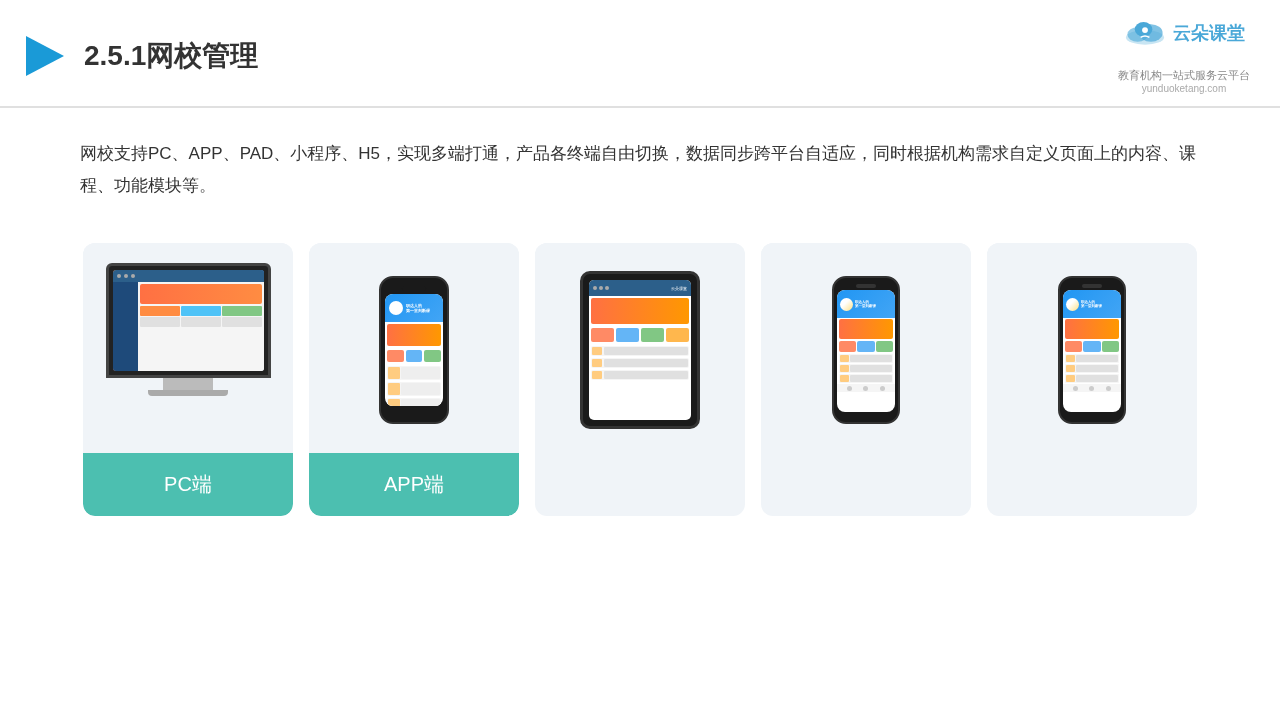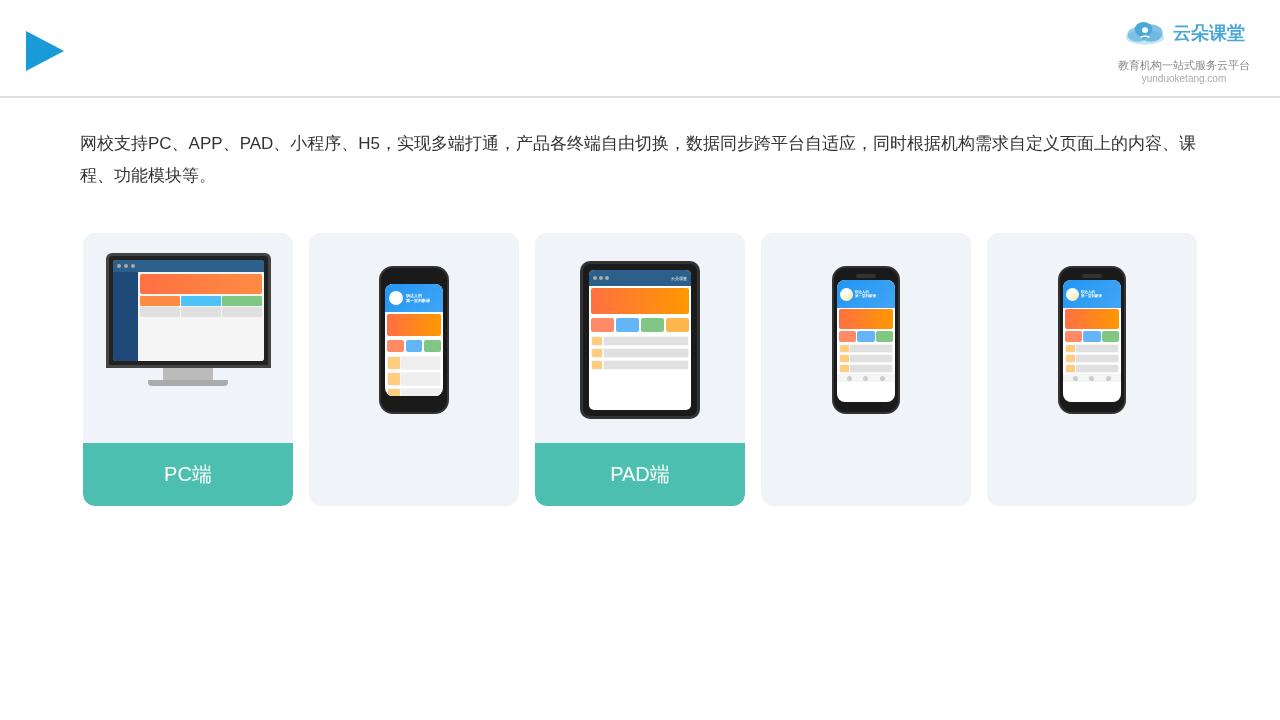--- a/index.html
+++ b/index.html
@@ -49,21 +49,21 @@
     }
     .logo-text-main {
       font-size: 18px;
       font-weight: bold;
       color: #4aa8d8;
     }
     .logo-text-sub {
       font-size: 11px;
       color: #888;
       text-align: right;
-      margin-top: 10px;
+      margin-top: 20px;
     }
     .yunduoketang-url {
       font-size: 10px;
       color: #aaa;
     }
 
     
     .description {
       padding: 30px 60px 20px 80px;
       font-size: 17px;
@@ -434,20 +434,21 @@
   </style>
 </head>
 <body>
 
 <div class="header">
   <div class="header-left">
 
     <svg class="play-icon" viewBox="0 0 48 48" xmlns="http://www.w3.org/2000/svg">
       <polygon points="6,4 44,24 6,44" fill="#1a9ad7"></polygon>
     </svg>
+    <span class="page-title">2.5.1网校管理</span>
   </div>
   <div class="logo-area">
     <div class="logo-cloud">
 
       <svg class="cloud-icon" viewBox="0 0 60 40" xmlns="http://www.w3.org/2000/svg">
         <ellipse cx="30" cy="26" rx="26" ry="10" fill="#4aa8d8" opacity="0.3"></ellipse>
         <ellipse cx="20" cy="22" rx="14" ry="10" fill="#4aa8d8" opacity="0.6"></ellipse>
         <ellipse cx="38" cy="20" rx="16" ry="12" fill="#4aa8d8" opacity="0.7"></ellipse>
         <ellipse cx="28" cy="15" rx="12" ry="10" fill="#4aa8d8"></ellipse>
 
@@ -524,20 +525,21 @@
             <div class="course-thumb"></div>
             <div class="course-info"></div>
           </div>
           <div class="phone-screen-course">
             <div class="course-thumb"></div>
             <div class="course-info"></div>
           </div>
         </div>
       </div>
     </div>
+    <div class="card-label">APP端</div>
   </div>
 
   <div class="card">
     <div class="card-image-area">
       <div class="tablet">
         <div class="tablet-screen">
           <div class="tablet-header">
             <div class="tablet-header-dot"></div>
             <div class="tablet-header-dot"></div>
             <div class="tablet-header-dot"></div>
@@ -560,21 +562,20 @@
               <div class="tablet-course-txt"></div>
             </div>
             <div class="tablet-course-row">
               <div class="tablet-course-img"></div>
               <div class="tablet-course-txt"></div>
             </div>
           </div>
         </div>
       </div>
     </div>
-    <div class="card-label">PAD端</div>
   </div>
 
   <div class="card">
     <div class="card-image-area">
       <div class="mini-phone">
         <div class="mini-phone-notch"></div>
         <div class="mini-phone-screen">
           <div class="mini-phone-top">
             <div class="mini-phone-avatar"></div>
             <div class="mini-phone-title">职达人的<br>第一堂判断课</div>

